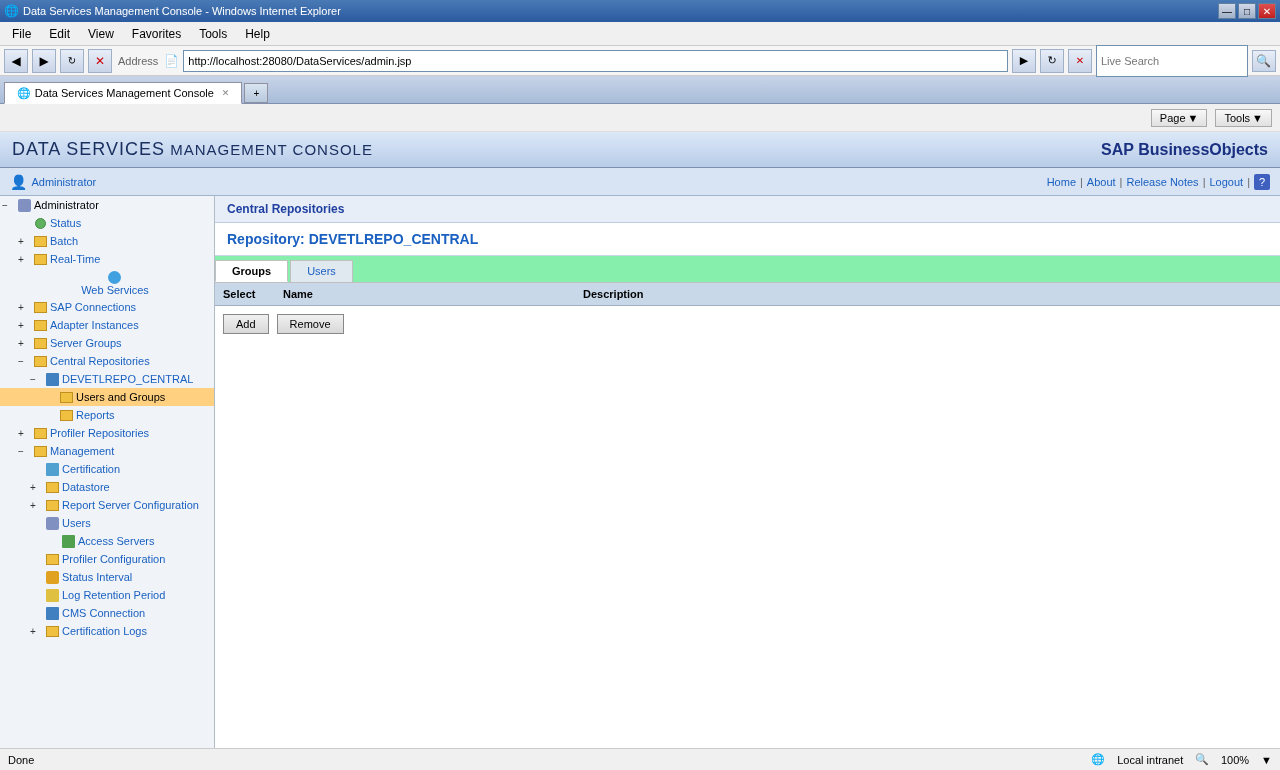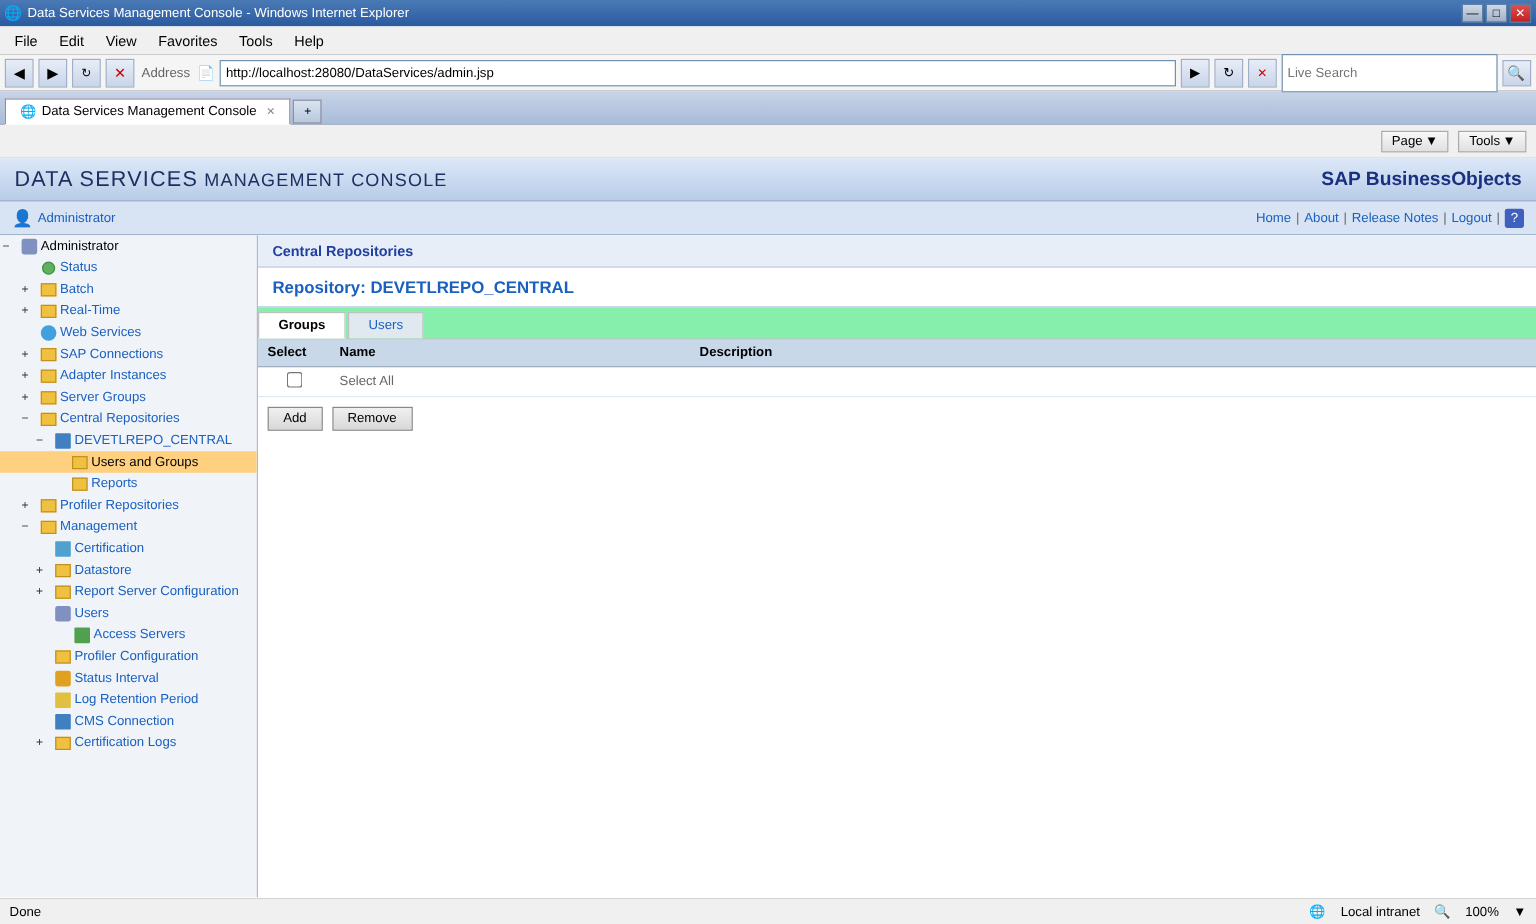--- a/index.html
+++ b/index.html
@@ -60,21 +60,21 @@
     }
     #address-input {
       flex: 1;
       height: 22px;
       border: 1px solid #7090b0;
       padding: 0 4px;
       font-size: 11px;
       background: white;
     }
     #search-box {
-      width: 180px; height: 22px; border: 1px solid #7090b0;
+      width: 152px; height: 22px; border: 1px solid #7090b0;
       padding: 15px 4px; font-size: 11px;
     }
     .search-btn {
       width: 24px; height: 22px; background: linear-gradient(to bottom, #e8eef8, #c8d4e8);
       border: 1px solid #a0b0c8; display: flex; align-items: center; justify-content: center;
       cursor: pointer;
     }
 
     
     #tabs-bar {
@@ -393,21 +393,21 @@
     </div>
 
     <div class="tree-item" style="padding-left:18px;">
       <span class="expand-icon">+</span>
       <span style="width:16px;height:14px;margin-right:2px;display:inline-flex;align-items:center;justify-content:center;">
         <span style="width:13px;height:11px;background:#f0c040;display:inline-block;border:1px solid #c09020;"></span>
       </span>
       <span class="tree-label">Real-Time</span>
     </div>
 
-    <div class="tree-item" style="padding-left:18px;">
+    <div class="tree-item" style="padding-left:18px;flex-direction:column;">
       <span class="expand-icon"></span>
       <span style="width:16px;height:14px;margin-right:2px;display:inline-flex;align-items:center;justify-content:center;">
         <span style="width:13px;height:13px;background:#40a0e0;border-radius:50%;display:inline-block;"></span>
       </span>
       <span class="tree-label">Web Services</span>
     </div>
 
     <div class="tree-item" style="padding-left:18px;">
       <span class="expand-icon">+</span>
       <span style="width:16px;height:14px;margin-right:2px;display:inline-flex;align-items:center;justify-content:center;">
@@ -583,27 +583,20 @@
 
     <table id="data-table">
       <thead>
         <tr>
           <th style="width:60px;">Select</th>
           <th style="width:300px;">Name</th>
           <th>Description</th>
         </tr>
       </thead>
       <tbody>
-        <tr>
-          <td style="text-align:center;">
-            <input type="checkbox" style="">
-          </td>
-          <td style="color:#666;">Select All</td>
-          <td></td>
-        </tr>
       </tbody>
     </table>
 
     <div id="action-bar">
       <button class="action-btn">Add</button>
       <button class="action-btn">Remove</button>
     </div>
 
   </div>
 </div>

